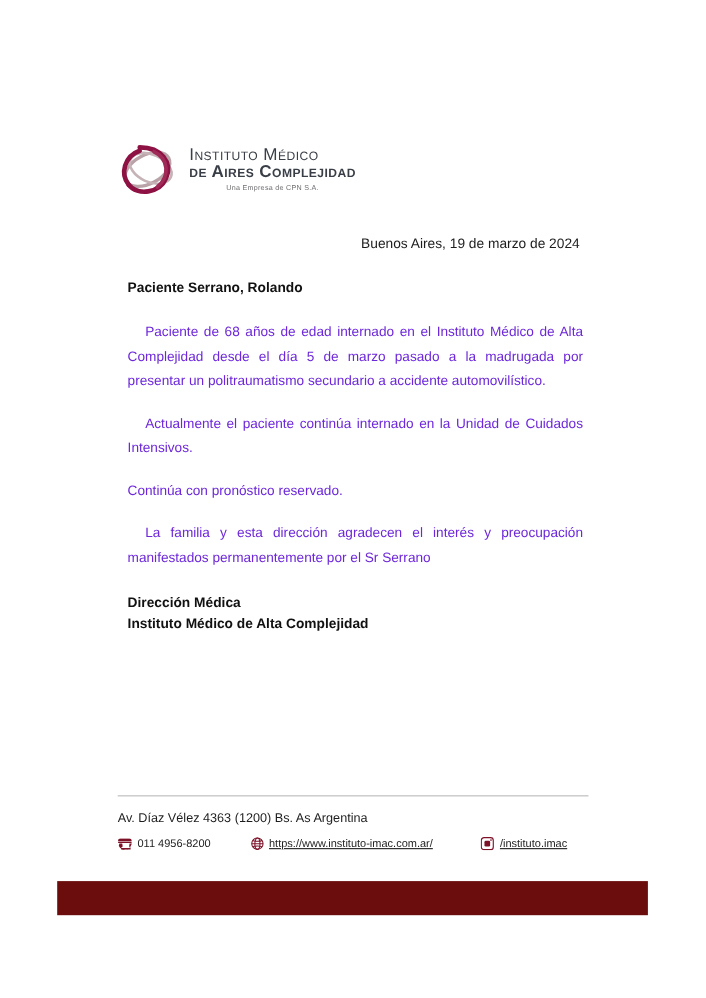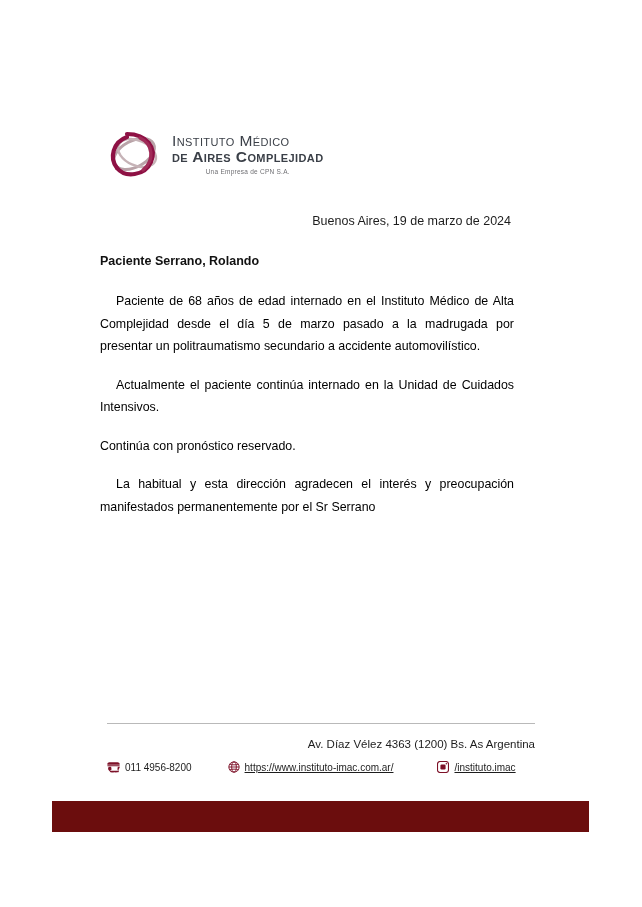--- a/index.html
+++ b/index.html
@@ -65,41 +65,41 @@
     color: #6f6f73;
     letter-spacing: 0.25px;
     text-align: center;
     margin-top: 2px;
     white-space: nowrap;
   }
 
   
   .doc-body {
     position: absolute;
-    left: 100px;
+    left: 116px;
     top: 214px;
     width: 414px;
   }
   .date-line {
     text-align: right;
     font-size: 12.5px;
     color: #1d1d1d;
     margin-bottom: 26px;
     padding-right: 3px;
   }
   .patient-line {
     font-size: 12.5px;
     font-weight: 700;
     color: #111111;
     margin-bottom: 22px;
   }
   p.para {
     font-size: 12.4px;
     line-height: 1.82;
-    color: #000000;
+    color: #6d28d9;
     margin: 0 0 16px 0;
     text-align: justify;
     text-justify: inter-word;
   }
   p.para.indent {
     text-indent: 16px;
   }
   .signature {
     margin-top: 20px;
     font-size: 12.5px;
@@ -107,21 +107,20 @@
     color: #111111;
     line-height: 1.55;
   }
 
   
   .footer {
     position: absolute;
     left: 107px;
     top: 723px;
     width: 428px;
-    text-align: right;
   }
   .footer-rule {
     border: 0;
     border-top: 1px solid #b9b9b9;
     margin: 0 0 14px 0;
   }
   .footer-address {
     font-size: 11.5px;
     color: #1d1d1d;
     margin-bottom: 11px;
@@ -191,22 +190,26 @@
 
   <div class="doc-body">
 
     <div class="date-line">Buenos Aires, 19 de marzo de 2024</div>
 
     <div class="patient-line">Paciente Serrano, Rolando</div>
 
     <p class="para indent">Paciente de 68 años de edad internado en el Instituto Médico de Alta Complejidad desde el día 5 de marzo pasado a la madrugada por presentar un politraumatismo secundario a accidente automovilístico.</p>
     <p class="para indent">Actualmente el paciente continúa internado en la Unidad de Cuidados Intensivos.</p>
     <p class="para">Continúa con pronóstico reservado.</p>
-    <p class="para indent">La habitual y esta dirección agradecen el interés y preocupación manifestados  permanentemente por el Sr Serrano</p>
-
+    <p class="para indent">La familia y esta dirección agradecen el interés y preocupación manifestados  permanentemente por el Sr Serrano</p>
+
+    <div class="signature">
+      <div>Dirección Médica</div>
+      <div>Instituto Médico de Alta Complejidad</div>
+    </div>
   </div>
 
   <div class="footer">
     <hr class="footer-rule">
 
     <div class="footer-address">Av. Díaz Vélez 4363 (1200) Bs. As Argentina</div>
 
     <div class="footer-contacts">
 
       <div class="contact-item contact-phone">

